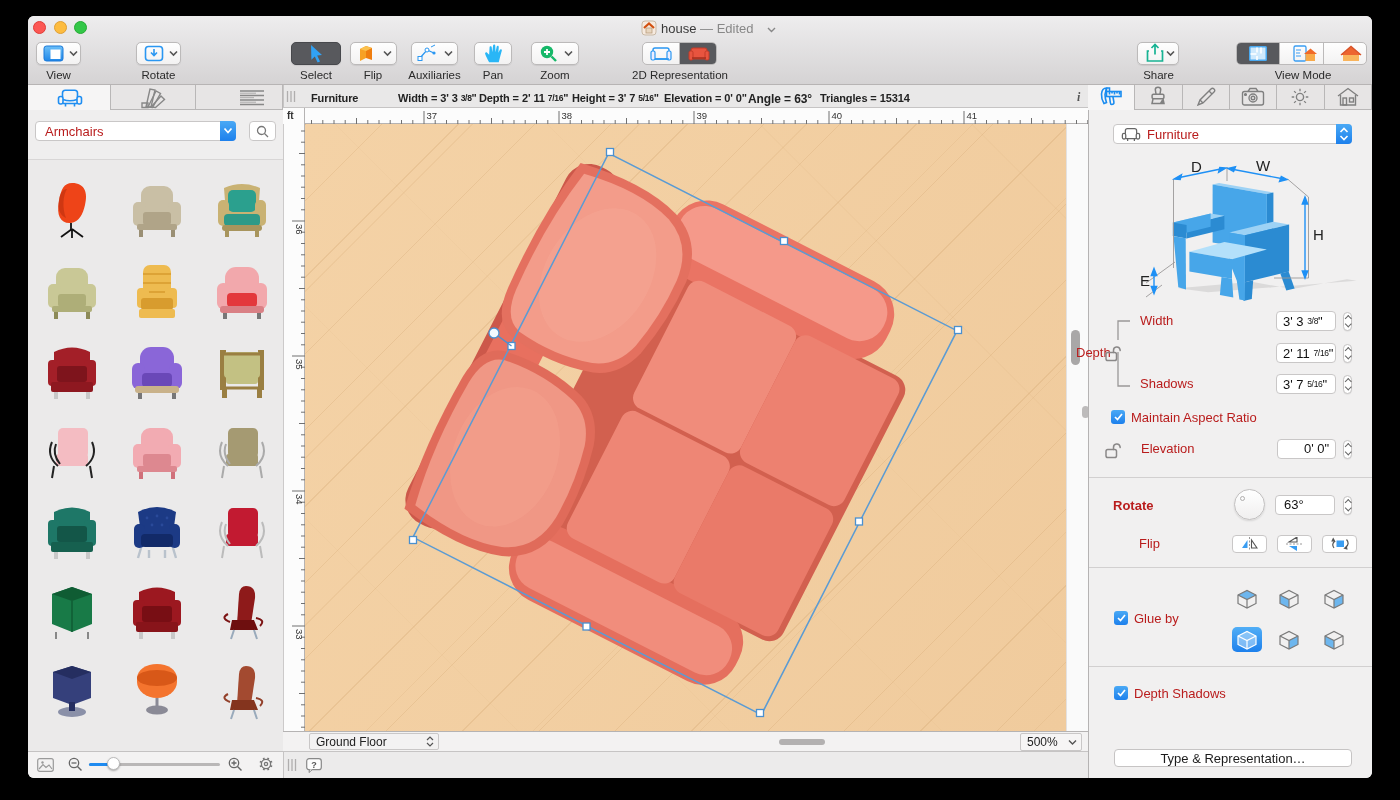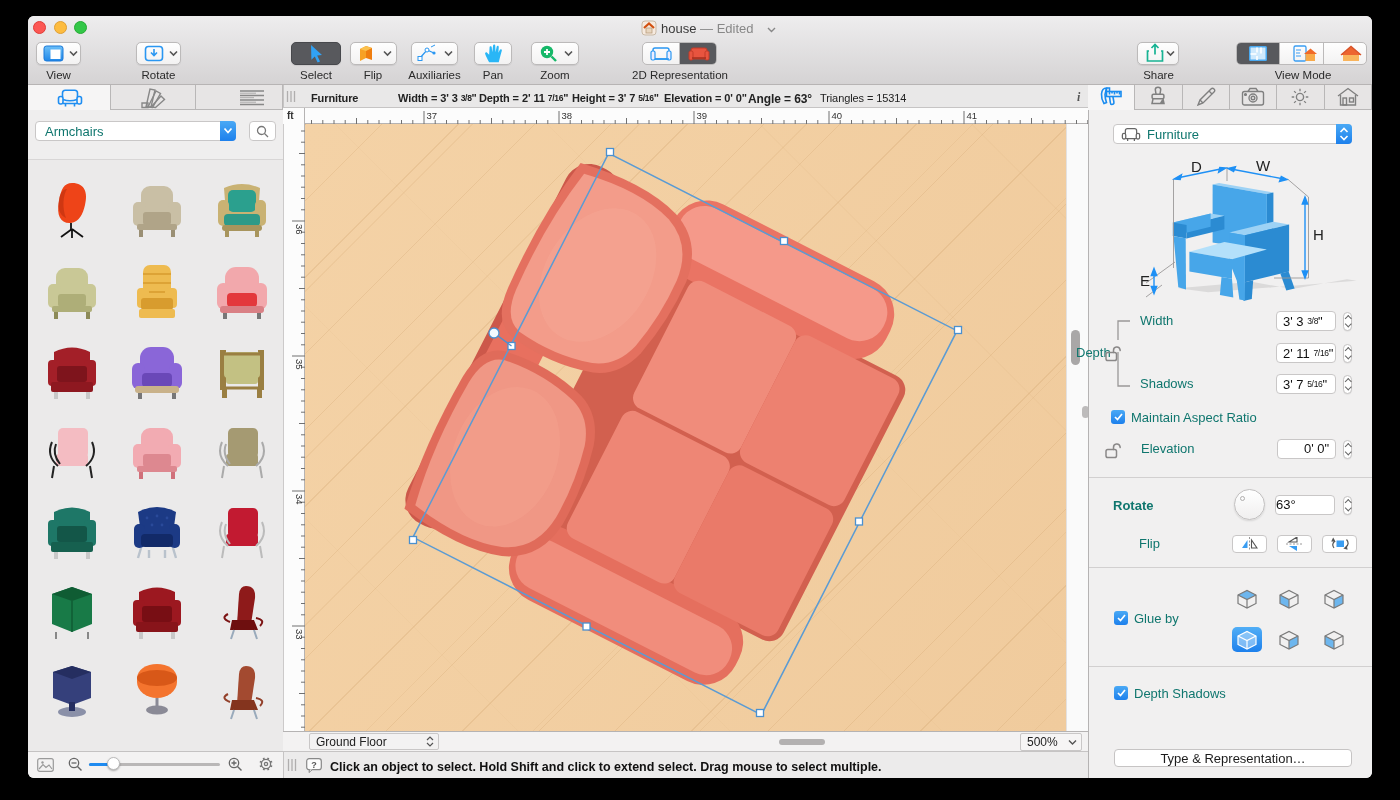--- a/index.html
+++ b/index.html
@@ -10,21 +10,21 @@
 .tbtn{position:absolute;top:26px;height:23px;border-radius:5px;background:linear-gradient(#fefefe,#f3f2f2);border:1px solid #bcbaba;box-shadow:0 .5px 1px rgba(0,0,0,.08)}
 .seg{position:absolute;top:26px;height:23px;border-radius:5px;background:linear-gradient(#fefefe,#f3f2f2);border:1px solid #bcbaba;display:flex}
 .ttl{position:absolute;top:5px;font-size:13px;color:#3c3c3c}
 .tab{position:absolute;top:69px;height:25px;background:#e7e5e5;border-right:1px solid #b9b7b7;border-bottom:1px solid #b9b7b7;display:flex;align-items:center;justify-content:center}
 .tab.act{background:#f6f5f5;border-bottom:none}
 .fld{position:absolute;background:#fff;border:1px solid #c9c7c7;border-radius:4px;font-size:13px;color:#111;line-height:18px;white-space:nowrap}
 .stp{position:absolute;width:9px;height:19px;background:#fff;border:1px solid #c6c4c4;border-radius:4.5px;box-shadow:0 .5px 1px rgba(0,0,0,.1)}
 .stp:before{content:"";position:absolute;left:1.8px;top:3.5px;width:3.5px;height:3.5px;border-left:1.4px solid #666;border-top:1.4px solid #666;transform:rotate(45deg)}
 .stp:after{content:"";position:absolute;left:1.8px;bottom:3.5px;width:3.5px;height:3.5px;border-left:1.4px solid #666;border-top:1.4px solid #666;transform:rotate(225deg)}
 .chk{position:absolute;width:14px;height:14px;border-radius:3px;background:linear-gradient(#4aa9f5,#1d80ec)}
-.lbl{position:absolute;font-size:13px;color:#0f766e;white-space:nowrap}
+.lbl{position:absolute;font-size:13px;color:#b91c1c;white-space:nowrap}
 .divl{position:absolute;left:1061px;width:283px;height:1px;background:#d2d0d0}
 .cubebtn{position:absolute;width:30px;height:25px;border-radius:5px}
 .frs{font-size:8.5px;vertical-align:1.5px;letter-spacing:-.3px}
 </style></head><body>
 <div id="win">
 <div class="chrome"></div>
     <div class="tl" style="left:5.0px;background:#fc5753;border:0.5px solid #df3d38"></div>
     <div class="tl" style="left:25.5px;background:#fdbc40;border:0.5px solid #de9f34"></div>
     <div class="tl" style="left:46.0px;background:#33c748;border:0.5px solid #27aa35"></div>
     <svg class="abs" style="left:613px;top:4px" width="16" height="16" viewBox="0 0 16 16">
@@ -389,21 +389,21 @@
     <div class="abs" style="left:255px;top:69px;width:805px;height:23px;background:#e9e8e8;border-bottom:1px solid #c6c4c4;border-left:1px solid #c6c4c4"></div>
     <svg class="abs" style="left:258px;top:75px" width="12" height="11">
       <path d="M1.5 0 v11 M5 0 v11 M8.5 0 v11" stroke="#b0aeae" stroke-width="1.3"></path>
     </svg>
     <div class="abs" style="left:283px;top:76px;font-size:11px;font-weight:700;color:#222;letter-spacing:-.1px">Furniture</div>
     <div class="abs" style="left:370px;top:76px;font-size:11px;font-weight:700;color:#222;letter-spacing:-.1px">Width = 3' 3 <span class="frs">3/8</span>"</div>
     <div class="abs" style="left:451px;top:76px;font-size:11px;font-weight:700;color:#222;letter-spacing:-.1px">Depth = 2' 11 <span class="frs">7/16</span>"</div>
     <div class="abs" style="left:544px;top:76px;font-size:11px;font-weight:700;color:#222;letter-spacing:-.1px">Height = 3' 7 <span class="frs">5/16</span>"</div>
     <div class="abs" style="left:636px;top:76px;font-size:11px;font-weight:700;color:#222;letter-spacing:-.1px">Elevation = 0' 0"</div>
     <div class="abs" style="left:720px;top:76px;font-size:12px;font-weight:700;color:#222;letter-spacing:-.1px">Angle = 63°</div>
-    <div class="abs" style="left:792px;top:76px;font-size:11px;font-weight:400;color:#222;letter-spacing:-.1px">Triangles = 15314</div>
+    <div class="abs" style="left:792px;top:76px;font-size:11px;font-weight:700;color:#222;letter-spacing:-.1px">Triangles = 15314</div>
     <div class="abs" style="left:1049px;top:74px;font-size:12px;font-style:italic;font-weight:700;color:#555;font-family:'Liberation Serif',serif">i</div>
     <div class="abs" style="left:255px;top:92px;width:805px;height:16px;background:#fcfcfc;border-bottom:1px solid #b5b3b3"></div>
     <div class="abs" style="left:255px;top:92px;width:22px;height:16px;border-right:1px solid #b5b3b3;background:#fcfcfc"></div>
     <div class="abs" style="left:259px;top:94px;font-size:10px;font-weight:700;color:#333">ft</div>
     <svg class="abs" style="left:277px;top:92px" width="783" height="16">
       <line x1="6.5" y1="16" x2="6.5" y2="12" stroke="#707070" stroke-width="1"></line>
       <line x1="17.8" y1="16" x2="17.8" y2="12" stroke="#707070" stroke-width="1"></line>
       <line x1="29.0" y1="16" x2="29.0" y2="12" stroke="#707070" stroke-width="1"></line>
       <line x1="40.2" y1="16" x2="40.2" y2="12" stroke="#707070" stroke-width="1"></line>
       <line x1="51.5" y1="16" x2="51.5" y2="10" stroke="#707070" stroke-width="1"></line>
@@ -603,21 +603,20 @@
     </svg>
     <div class="abs" style="left:255px;top:736px;width:805px;height:26px;background:#ecebeb;border-left:1px solid #c6c4c4"></div>
     <svg class="abs" style="left:259px;top:743px" width="12" height="12">
       <path d="M1.5 0 v12 M5 0 v12 M8.5 0 v12" stroke="#b0aeae" stroke-width="1.3"></path>
     </svg>
     <svg class="abs" style="left:278px;top:742px" width="17" height="15">
       <rect x=".7" y=".7" width="14.6" height="11" rx="2.5" fill="#fdfdfd" stroke="#888" stroke-width="1.2"></rect>
       <path d="M3.5 11.5 L3 14.5 L6.5 11.5" fill="#fdfdfd" stroke="#888" stroke-width="1"></path>
       <text x="8" y="9.5" font-size="9" font-weight="bold" fill="#555" text-anchor="middle">?</text>
     </svg>
-    <div class="abs" style="left:302px;top:744px;font-size:12.5px;font-weight:700;color:#111">Click an object to select. Hold Shift and click to extend select. Drag mouse to select multiple.</div>
     <div class="abs" style="left:1060px;top:69px;width:284px;height:693px;background:#f1f0f0;border-left:1px solid #b5b3b3"></div>
     <div class="tab act" style="left:1060.0px;width:47.3px">
       <svg width="24" height="23" viewBox="0 0 24 23">
         <g fill="none" stroke="#1a8cf0" stroke-width="1.6">
           <path d="M7.5 2 q-4.5 0 -5 6 q-0.3 5 2.5 9.5 l2.5-1 q-1.5-4 -1.5-8 Z"></path>
           <path d="M7.5 2 h3 v3.5 M7.5 5.5 v-3.5"></path>
           <rect x="7.5" y="5.5" width="14.5" height="5"></rect>
           <path d="M10.5 5.5 v3 M13 5.5 v2 M15.5 5.5 v3 M18 5.5 v2 M20.5 5.5 v3"></path>
           <path d="M10.5 10.5 l.8 6 q.2 2 1.5 2 l1.5-.5 q.8-.5 .6-2 l-1-5.5"></path>
         </g>
@@ -761,21 +760,21 @@
       <rect x="1" y="7.5" width="10.5" height="8" rx="1.8" fill="none" stroke="#8a8888" stroke-width="1.5"></rect>
       <path d="M8.5 7.5 V5.4 a3.3 3.3 0 0 1 6.5-.9 l.2 1" fill="none" stroke="#8a8888" stroke-width="1.5" stroke-linecap="round"></path>
     </svg>
     <div class="lbl" style="left:1113px;top:425px">Elevation</div>
     <div class="fld" style="left:1249px;top:423px;width:59px;height:20px;padding-left:26px">0' 0"</div>
     <div class="stp" style="left:1315px;top:423.5px"></div>
     <div class="divl" style="top:461px"></div>
     <div class="lbl" style="left:1085px;top:482px;font-weight:700">Rotate</div>
     <div class="abs" style="left:1206px;top:473px;width:31px;height:31px;border-radius:50%;background:linear-gradient(#fff,#f0efef);border:1px solid #c2c0c0;box-shadow:0 1px 2px rgba(0,0,0,.12)"></div>
     <div class="abs" style="left:1212px;top:480px;width:5px;height:5px;border-radius:50%;border:1px solid #b0aeae"></div>
-    <div class="fld" style="left:1247px;top:479px;width:60px;height:20px;">63°</div>
+    <div class="fld" style="left:1247px;top:479px;width:60px;height:20px;padding-left:8px">63°</div>
     <div class="stp" style="left:1315px;top:479.5px"></div>
     <div class="lbl" style="left:1111px;top:520px">Flip</div>
     <div class="fld" style="left:1204px;top:519px;width:35px;height:18px;border-radius:4px"></div>
     <div class="fld" style="left:1249px;top:519px;width:35px;height:18px;border-radius:4px"></div>
     <div class="fld" style="left:1294px;top:519px;width:35px;height:18px;border-radius:4px"></div>
     <svg class="abs" style="left:1213px;top:521px" width="17" height="14">
       <path d="M8.5 0 v14" stroke="#9a9898" stroke-width="1" stroke-dasharray="2 1.5"></path>
       <path d="M6.5 3 v8 L1 11 Z" fill="#3a9df2"></path>
       <path d="M10.5 3 v8 L16 11 Z" fill="none" stroke="#555" stroke-width="1.1"></path>
     </svg>

